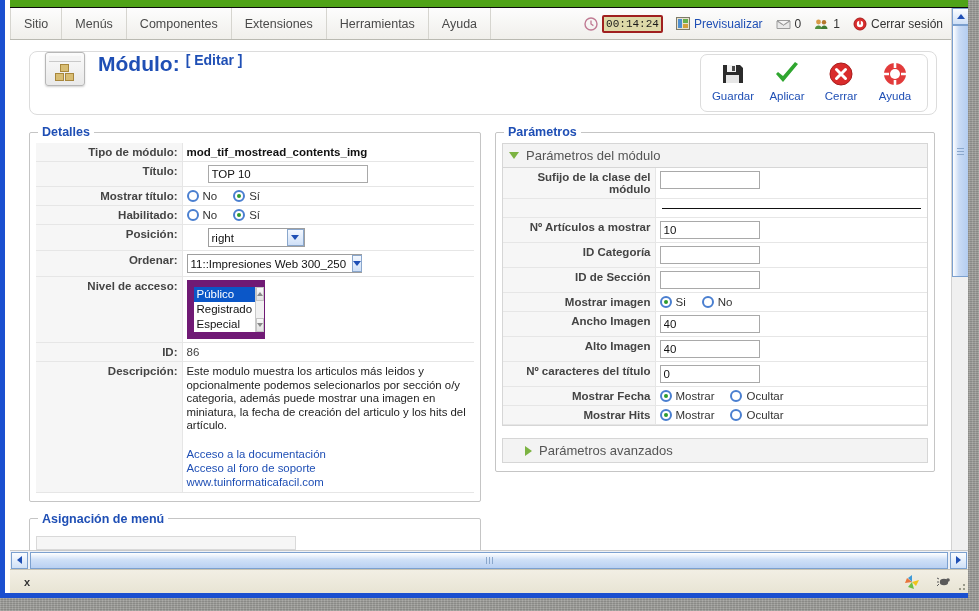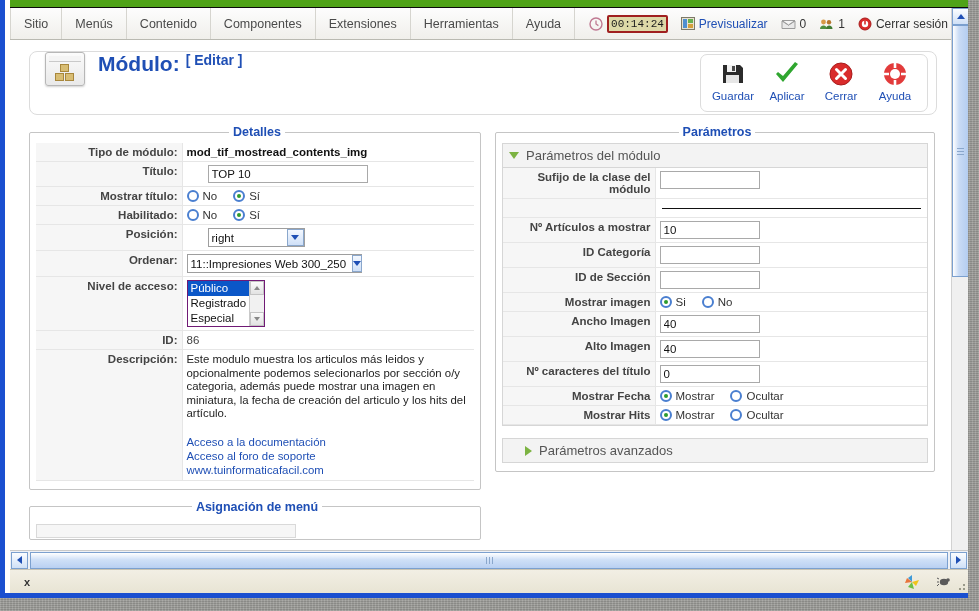--- a/index.html
+++ b/index.html
@@ -146,21 +146,21 @@
   .col-right { width: 440px; }
 
   fieldset.panel {
     border: 1px solid #c5c5c5;
     border-radius: 2px;
     margin: 0; padding: 4px 6px 8px 6px;
     background: #fff;
   }
   fieldset.panel > legend {
     font-size: 12.5px; font-weight: bold; color: #1f4fb5;
-    padding: 0 4px; margin-left: 2px; text-align: center;
+    padding: 0 4px; margin-left: 2px;
   }
 
   table.form { width: 100%; border-collapse: collapse; }
   table.form td {
     font-size: 11.5px; color: #444;
     border-bottom: 1px solid #e6e6e6;
     vertical-align: top;
     padding: 3px 4px;
   }
   td.lbl {
@@ -204,21 +204,21 @@
   .sel .arrow::after {
     content:""; width:0;height:0;
     border-left:4px solid transparent; border-right:4px solid transparent;
     border-top:5px solid #1f4fb5;
   }
   .sel.w160 { width: 97px; }
   .sel.w190 { width: 175px; }
 
   
   .listbox {
-    width: 78px; border: 1px solid #701a75; background: #fff;
+    width: 78px; border: 7px solid #701a75; background: #fff;
     font-size: 11.5px; display: flex;
   }
   .listbox ul { list-style:none; margin:0; padding:0; flex:1; }
   .listbox li { padding: 0 3px; line-height: 15px; color:#111; }
   .listbox li.sel-opt { background:#0b57c8; color:#fff; }
   .lb-scroll {
     width: 15px; border-left: 1px solid #c9c9c9;
     background: #f1f1f1; display:flex; flex-direction:column;
     justify-content: space-between;
   }
@@ -337,23 +337,20 @@
 
   <div id="viewport">
     <div id="content">
 
       <div id="menubar">
         <div class="menu-item">
             <span>Sitio</span>
           </div>
         <div class="menu-item">
             <span>Menús</span>
-          </div>
-        <div class="menu-item">
-            <span>Contenido</span>
           </div>
         <div class="menu-item">
             <span>Componentes</span>
           </div>
         <div class="menu-item">
             <span>Extensiones</span>
           </div>
         <div class="menu-item">
             <span>Herramientas</span>
           </div>

